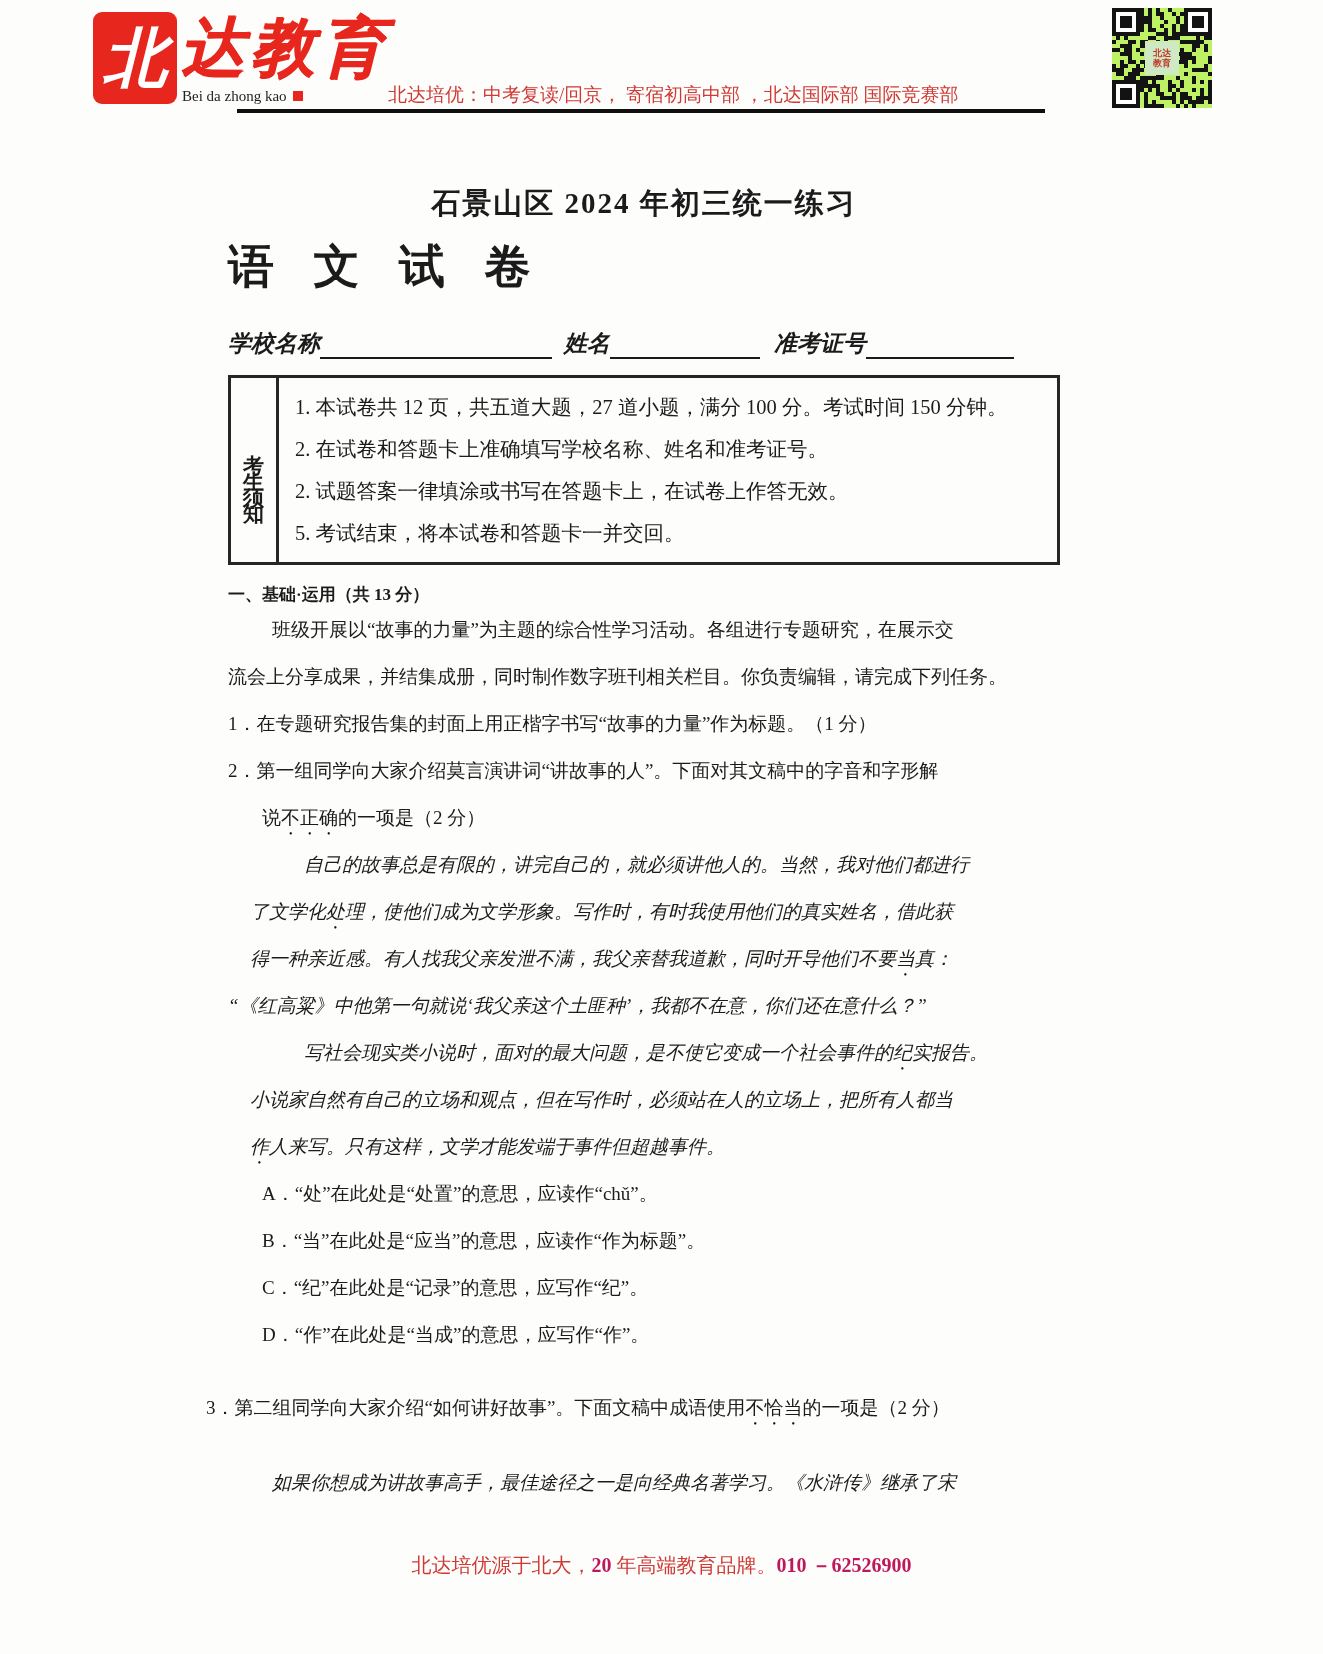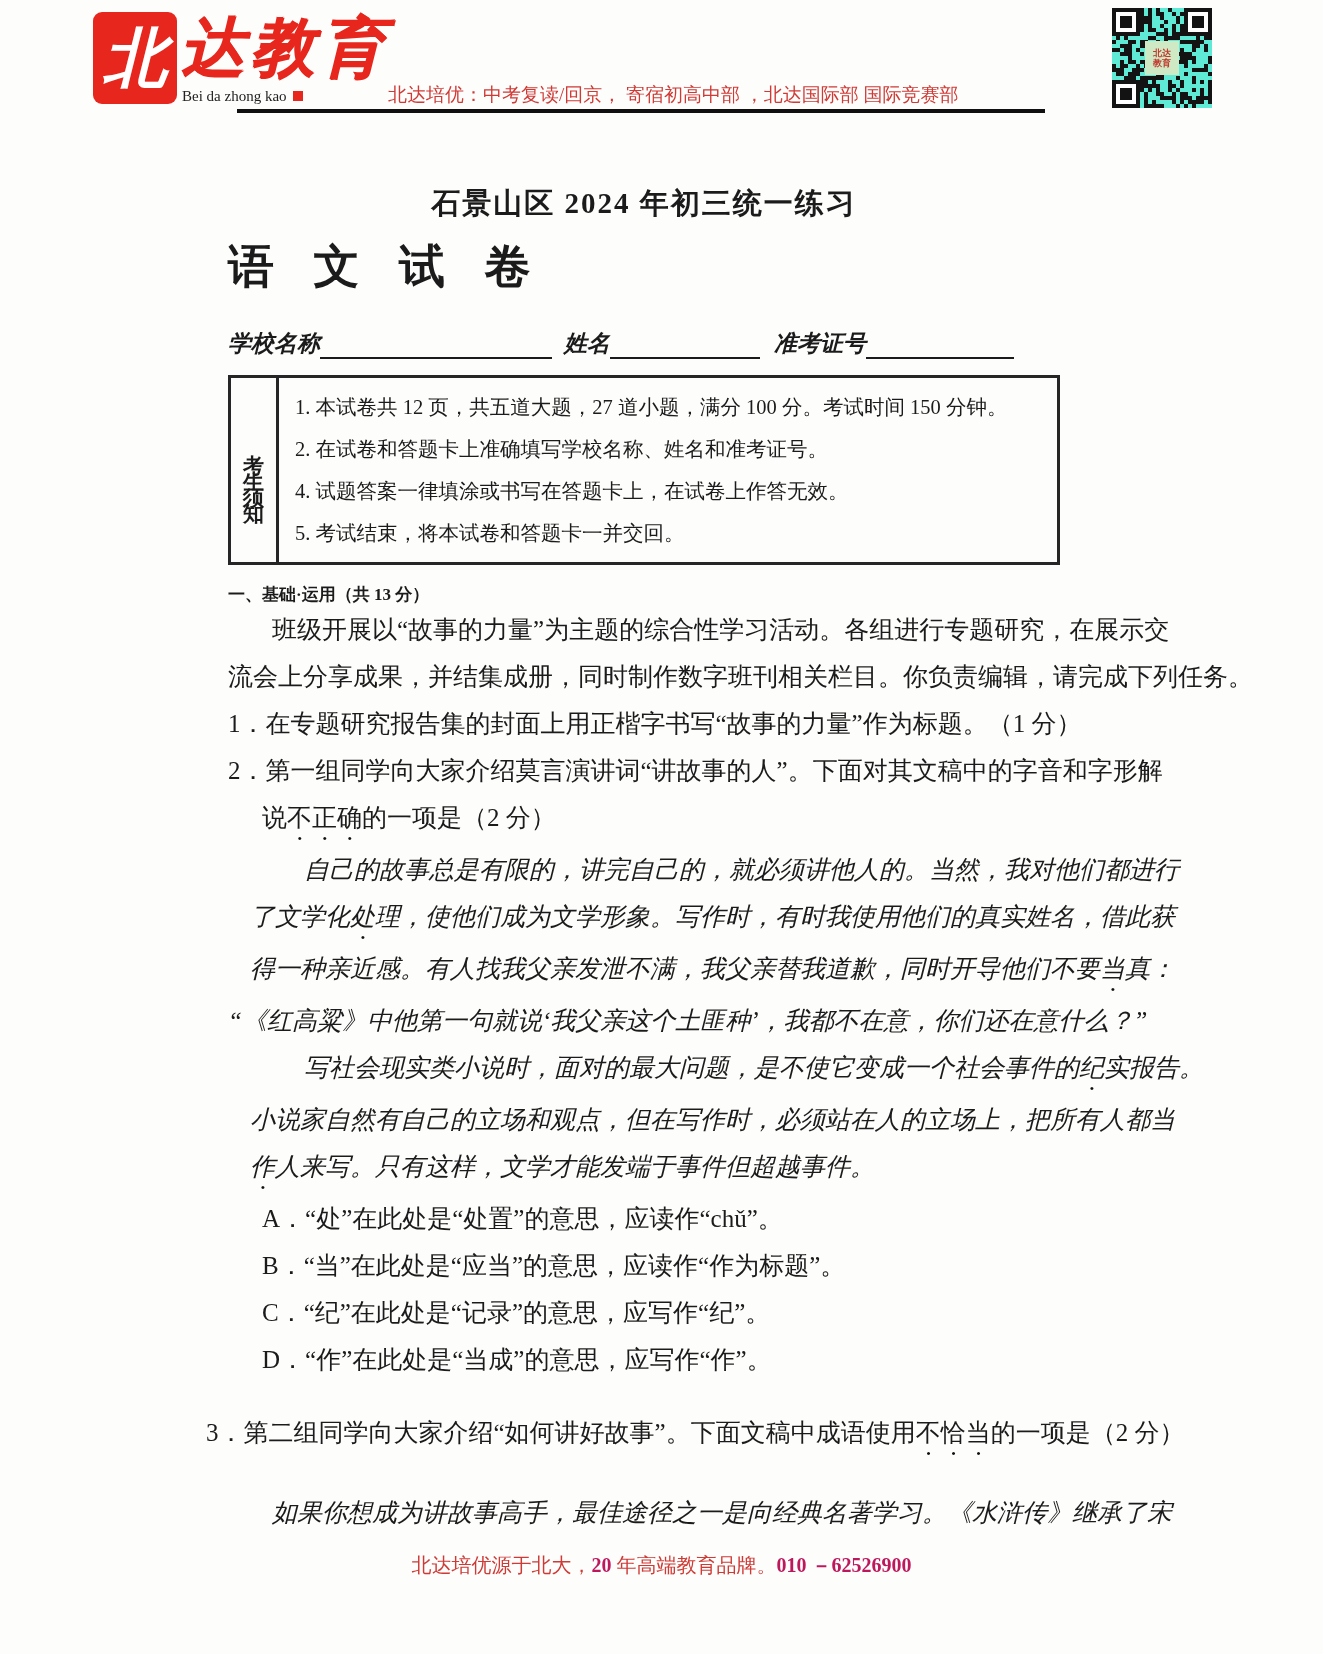--- a/index.html
+++ b/index.html
@@ -25,21 +25,21 @@
   .logo-sub {
     position:absolute; left:182px; top:88px; font-size:15px; color:#222;
     font-family:"Liberation Serif",serif;
   }
   .logo-sub .redsq { display:inline-block; width:10px; height:10px; background:#e7271d; margin-left:6px; }
   .tagline {
     position:absolute; left:388px; top:82px; width:620px;
     font-size:19px; color:#cf3a35; white-space:nowrap;
   }
   .rule { position:absolute; left:237px; top:109px; width:808px; height:4px; background:#101010; }
-  .qr { position:absolute; left:1112px; top:8px; width:100px; height:100px; background:#5eead4; }
+  .qr { position:absolute; left:1112px; top:8px; width:100px; height:100px; background:#bef264; }
   .qr-label {
     position:absolute; left:33px; top:33px; width:34px; height:34px;
     background:#cfe9c4; color:#c2362b; font-size:9px; line-height:1.15;
     font-weight:bold; display:flex; flex-direction:column; align-items:center; justify-content:center;
   }
   
   .content { position:absolute; left:228px; top:140px; width:832px;margin-top:44px; }
   .subtitle { text-align:center; font-size:29px; font-weight:bold; letter-spacing:2px; }
   .main-title { text-align:left; font-size:46px; font-weight:bold; letter-spacing:14px; margin-top:12px; }
   .form-row { display:flex; align-items:flex-end; margin-top:30px; font-size:23px; font-weight:bold; white-space:nowrap;font-style:italic; }
@@ -47,21 +47,21 @@
   .u1 { width:232px; margin-right:12px; } .u2 { width:150px; margin-right:14px; } .u3 { width:148px; }
   .notice-box { margin-top:16px; border:3px solid #262626; height:190px; display:flex; }
   .notice-side {
     width:48px; border-right:3px solid #262626;
     display:flex; align-items:center; justify-content:center;
     font-size:21px; font-weight:bold;
   }
   .vtext { writing-mode:vertical-rl; text-orientation:upright; letter-spacing:16px; }
   .notice-items { flex:1; padding:8px 16px; display:flex; flex-direction:column; justify-content:space-around; font-size:20.5px; white-space:nowrap;border-radius:13px; }
   .sec-heading { margin-top:18px; font-size:17px; font-weight:bold; }
-  .line { font-size:25px; line-height:47px; white-space:nowrap; }
+  .line { font-size:19px; line-height:47px; white-space:nowrap; }
   .ind2 { padding-left:44px; } .ind35 { padding-left:76px; } .ind15 { padding-left:34px; } .ind1 { padding-left:22px; }
   .outdent { margin-left:-22px; }
   .gap-top { margin-top:26px; } .gap-top2 { margin-top:28px; }
   .kai { font-style:italic; }
   .zh-em {
     -webkit-text-emphasis:filled dot #111; -webkit-text-emphasis-position:under right;
     text-emphasis:filled dot #111; text-emphasis-position:under right;
   }
   .footer {
     position:absolute; left:0; top:1552px; width:100%; text-align:center;
@@ -331,21 +331,21 @@
       <span class="uline u3"></span>
     </div>
 
     <div class="notice-box">
       <div class="notice-side">
         <span class="vtext">考生须知</span>
       </div>
       <div class="notice-items">
         <div>1. 本试卷共 12 页，共五道大题，27 道小题，满分 100 分。考试时间 150 分钟。</div>
         <div>2. 在试卷和答题卡上准确填写学校名称、姓名和准考证号。</div>
-        <div>4. 试题答案一律填涂或书写在答题卡上，在试卷上作答无效。</div>
+        <div>2. 试题答案一律填涂或书写在答题卡上，在试卷上作答无效。</div>
         <div>5. 考试结束，将本试卷和答题卡一并交回。</div>
       </div>
     </div>
 
     <div class="sec-heading">一、基础·运用（共 13 分）</div>
 
     <div class="line ind2">班级开展以“故事的力量”为主题的综合性学习活动。各组进行专题研究，在展示交</div>
     <div class="line">流会上分享成果，并结集成册，同时制作数字班刊相关栏目。你负责编辑，请完成下列任务。</div>
 
     <div class="line">1．在专题研究报告集的封面上用正楷字书写“故事的力量”作为标题。（1 分）</div>

